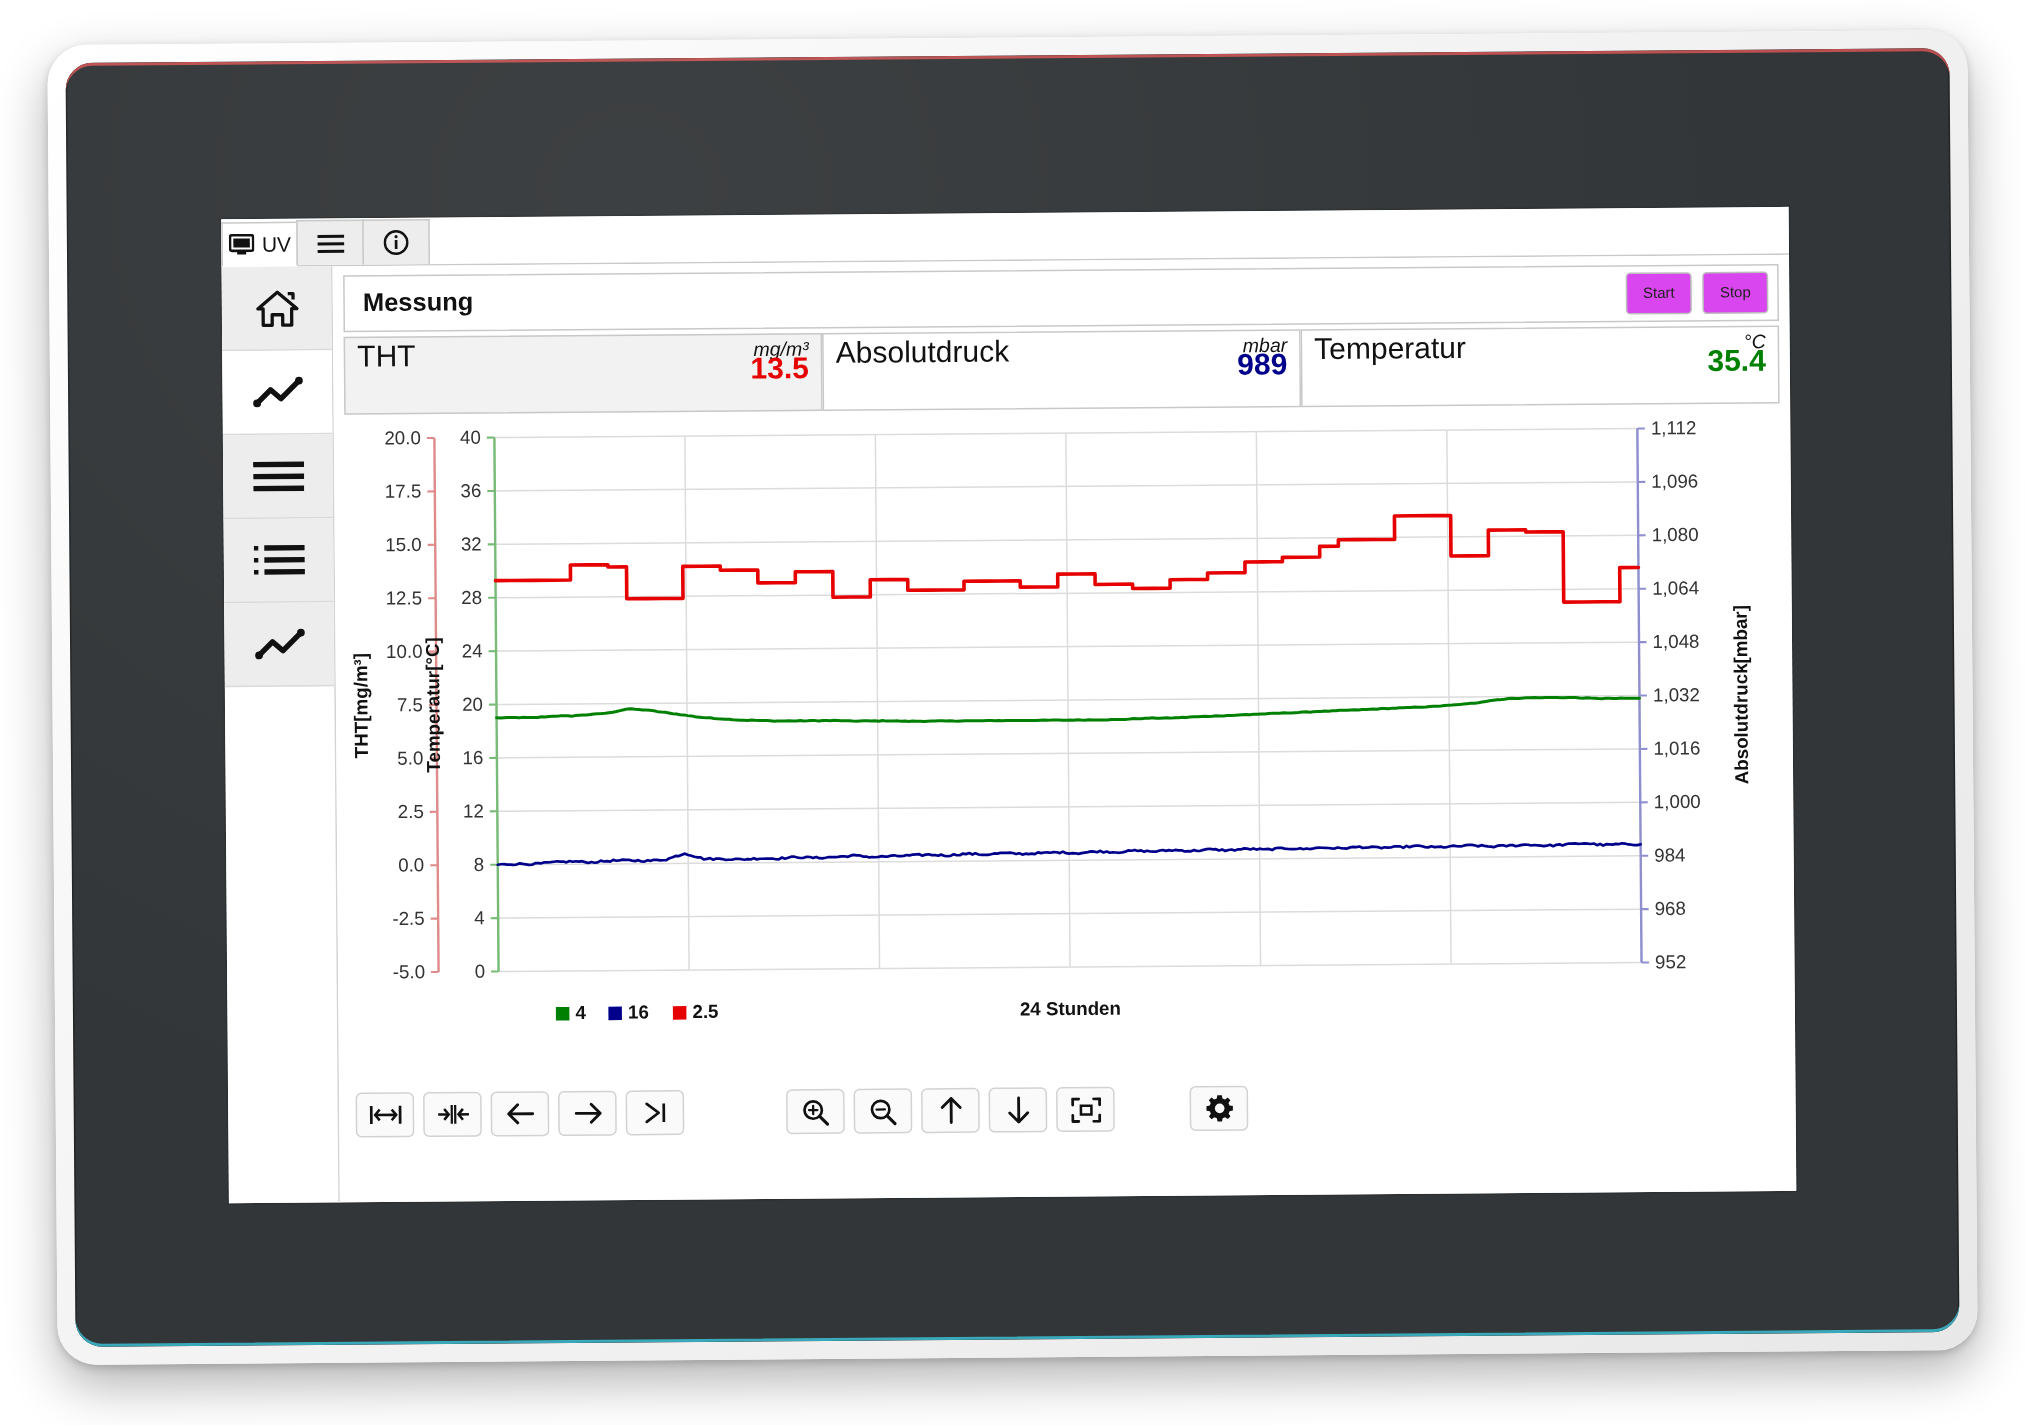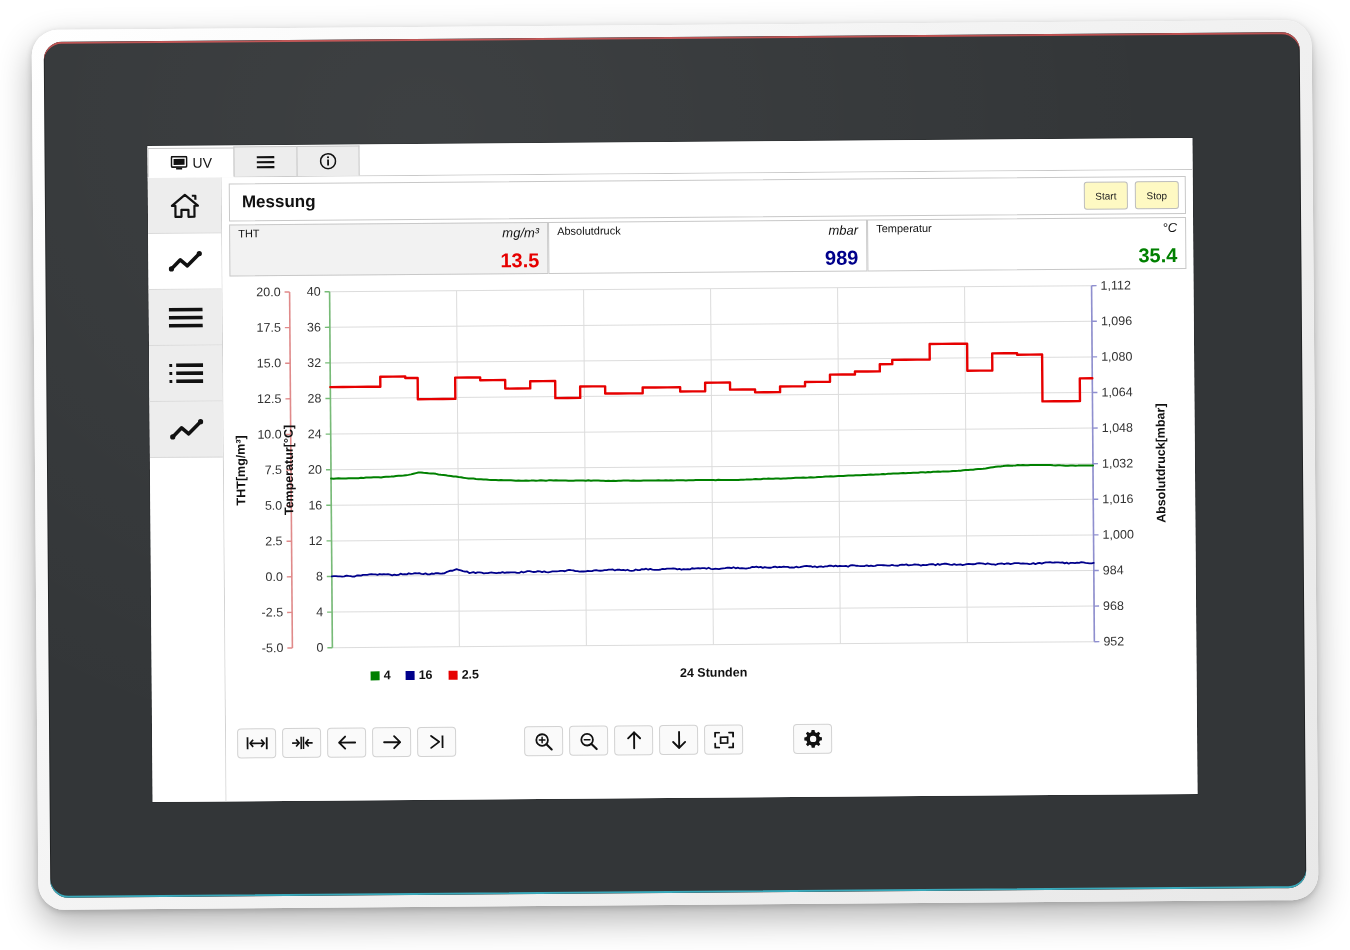--- a/index.html
+++ b/index.html
@@ -32,21 +32,21 @@
   #screen{
     position:absolute;left:150px;top:142px;width:1045px;height:656px;
     background:#ffffff;overflow:hidden;transform:rotate(-0.45deg);
     box-shadow:0 0 0 1px rgba(0,0,0,.12);
   }
 
   
   #tabstrip{height:31px;background:#ffffff;display:flex;align-items:flex-end;
             border-bottom:1px solid #c9c9c9;}
   .tab{height:30px;min-width:45px;display:flex;align-items:center;justify-content:center;
-       gap:5px;padding:0 22px;font-size:14px;color:#141414;box-sizing:border-box;
+       gap:5px;padding:0 4px;font-size:14px;color:#141414;box-sizing:border-box;
        border:1px solid #c9c9c9;border-bottom:none;background:#ededed;margin-right:-1px;}
   .tab.active{background:#ffffff;border-bottom:1px solid #ffffff;margin-bottom:-1px;}
   .tab svg{display:block;}
 
   
   #body-row{display:flex;height:625px;}
 
   
   #sidebar{width:74px;background:#ffffff;box-sizing:border-box;
            border-right:1px solid #d3d3d3;}
@@ -55,33 +55,33 @@
   .side-item.active{background:#ffffff;}
   .side-item svg{display:block;}
 
   
   #main{flex:1;background:#ffffff;padding:6px 7px 0 7px;box-sizing:border-box;}
 
   
   #titlebar{height:38px;border:1px solid #c8c8c8;background:#ffffff;display:flex;
             align-items:center;box-sizing:border-box;padding:0 6px 0 12px;}
   #title-text{font-size:17px;font-weight:bold;color:#111;flex:1;}
-  .hdr-btn{width:42px;height:26px;border:1px solid #bdbdbd;background:#fef9c3;
+  .hdr-btn{width:42px;height:26px;border:1px solid #bdbdbd;background:#d946ef;
            border-radius:3px;font-size:10px;color:#222;display:flex;align-items:center;
            justify-content:center;margin-left:7px;font-family:inherit;}
 
   
   #valuerow{display:flex;height:52px;margin-top:3px;}
   .vcard{flex:1;border:1px solid #c8c8c8;box-sizing:border-box;padding:2px 8px 0 8px;
          position:relative;background:#ffffff;}
   .vcard.shaded{background:#f2f2f2;}
   .vcard .vtop{display:flex;justify-content:space-between;align-items:flex-start;}
-  .vcard .vname{font-size:11px;color:#111;}
+  .vcard .vname{font-size:20px;color:#111;}
   .vcard .vunit{font-size:13px;color:#111;font-style:italic;}
-  .vcard .vval{position:absolute;right:8px;bottom:3px;font-size:20px;font-weight:bold;
+  .vcard .vval{position:absolute;right:8px;bottom:17px;font-size:20px;font-weight:bold;
                line-height:1;}
 
   
   #chartwrap{position:relative;height:440px;margin-top:4px;}
   #chart-svg{display:block;}
 
   
   #toolbar{display:flex;align-items:center;height:46px;padding-left:4px;}
   .tb-btn{width:39px;height:30px;border:1px solid #d2d2d2;background:#fafafa;border-radius:4px;
           display:flex;align-items:center;justify-content:center;margin-right:6px;

